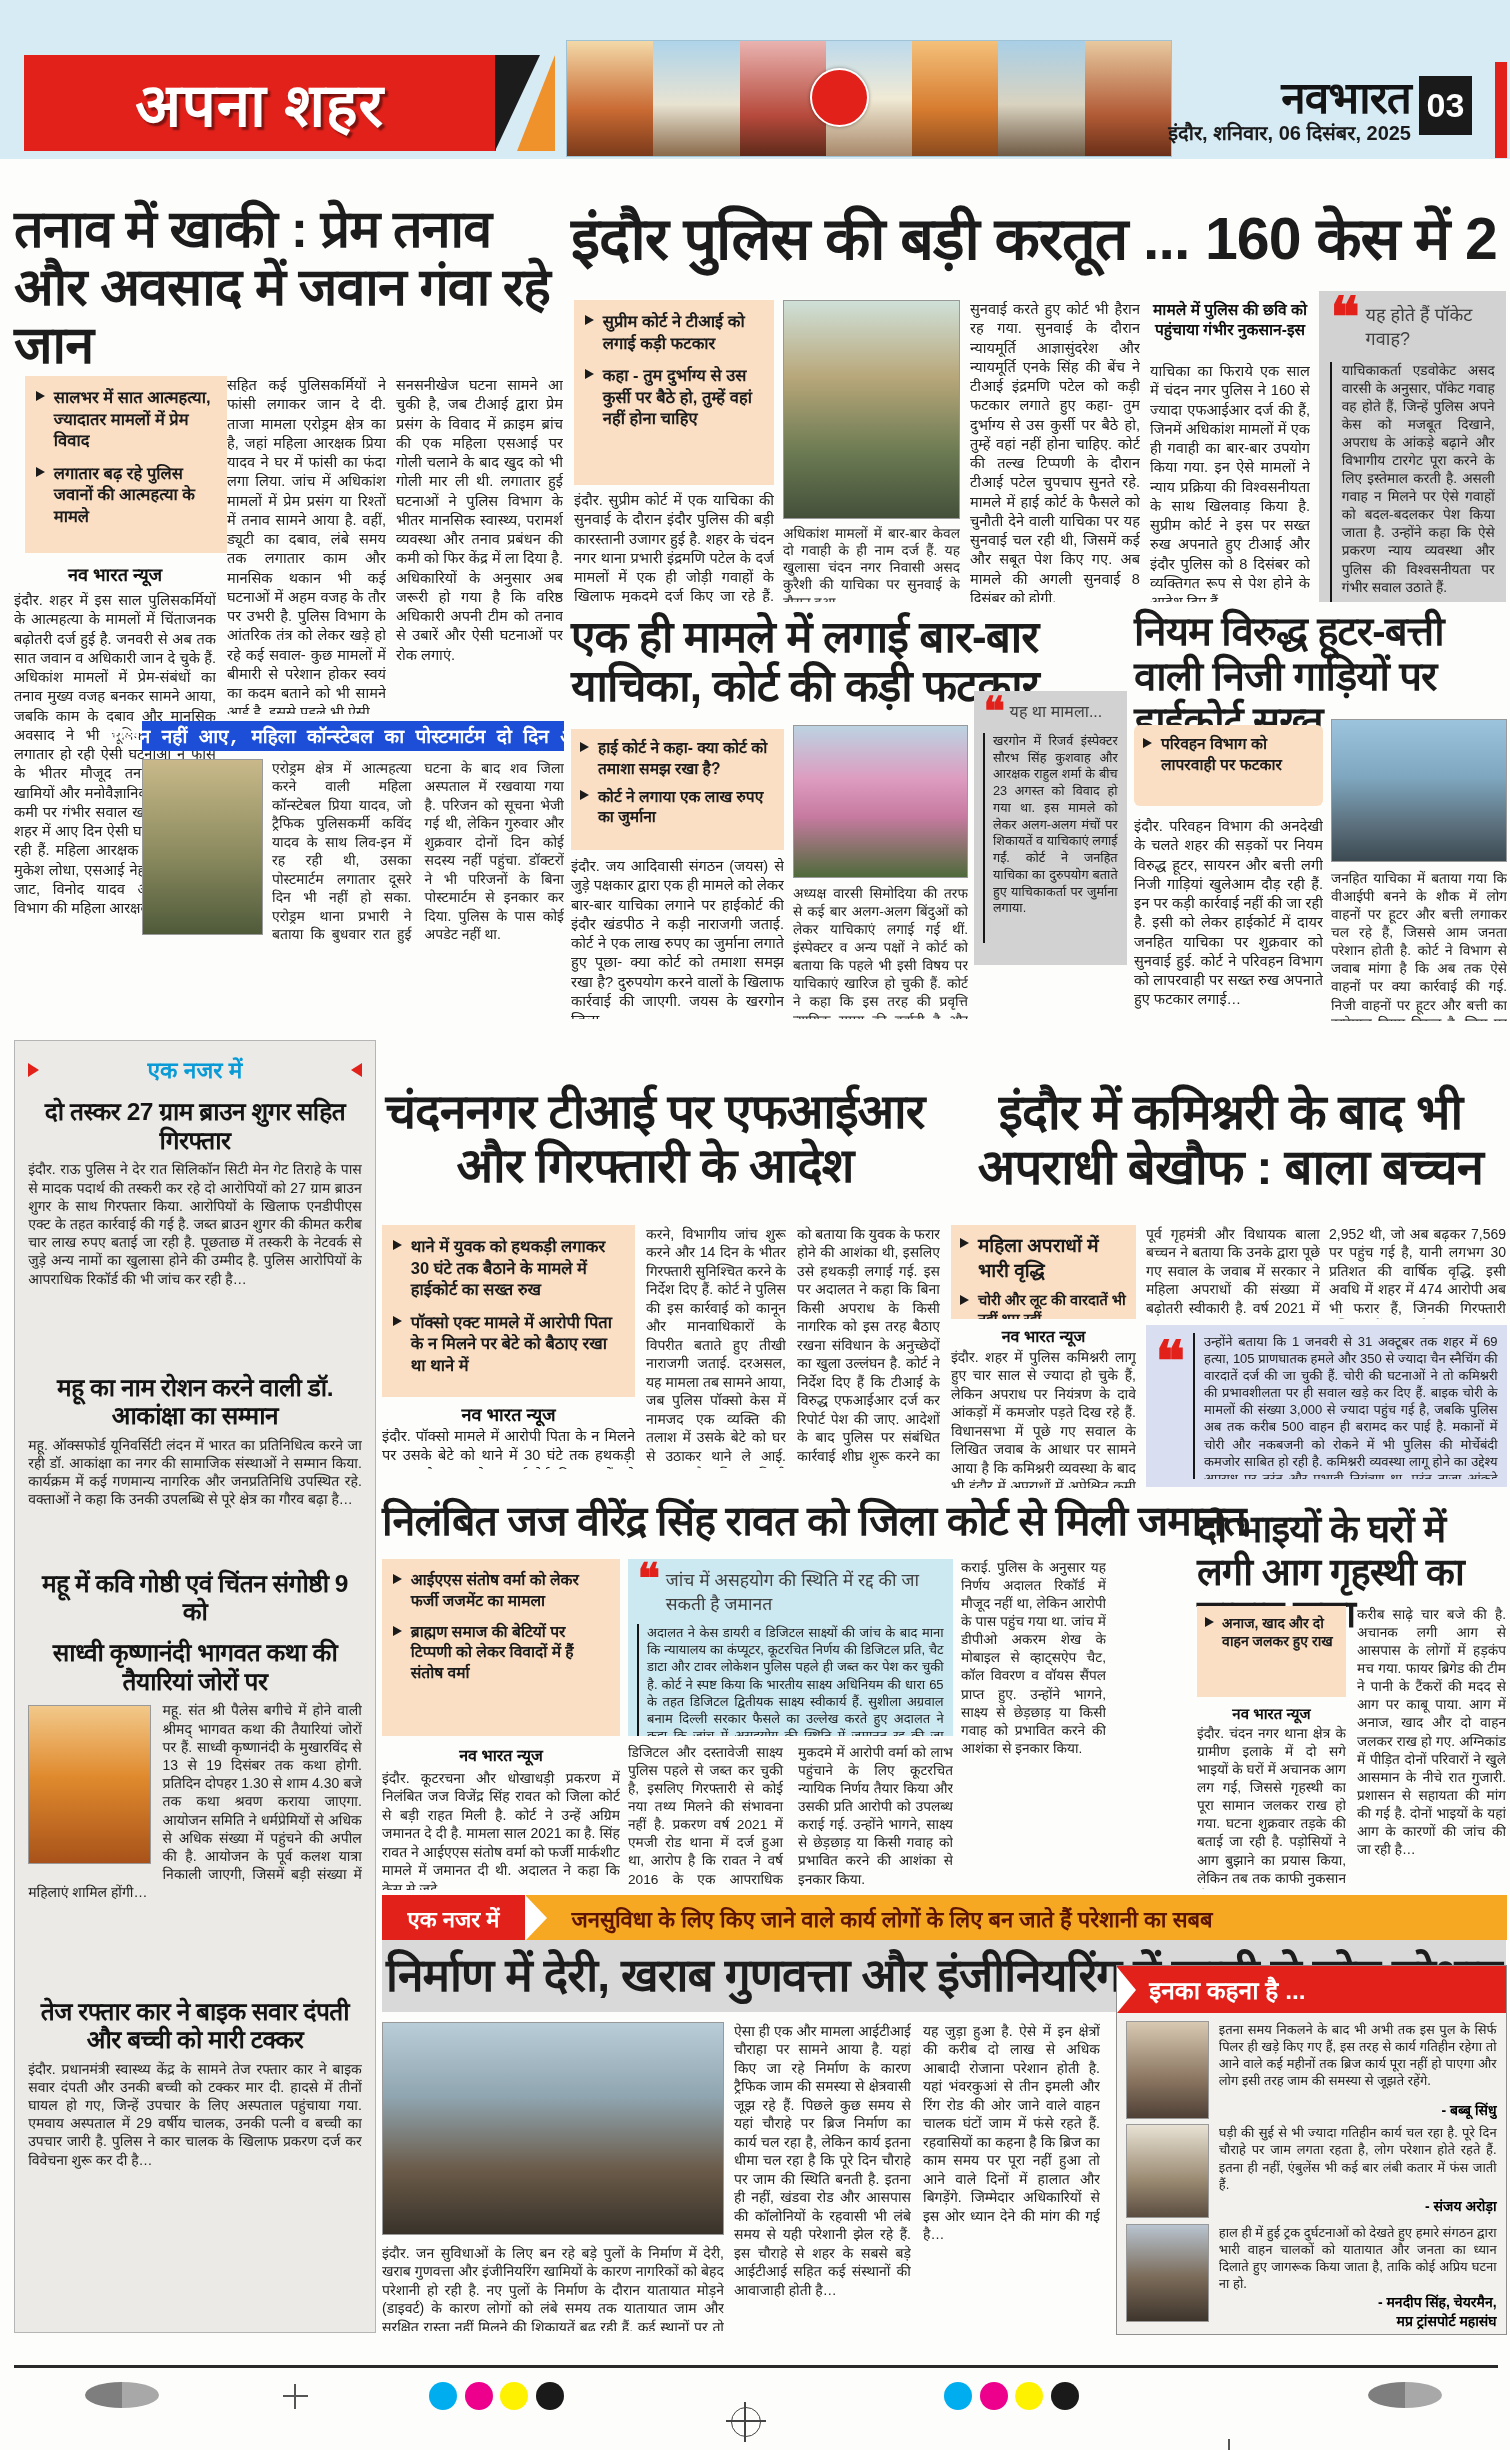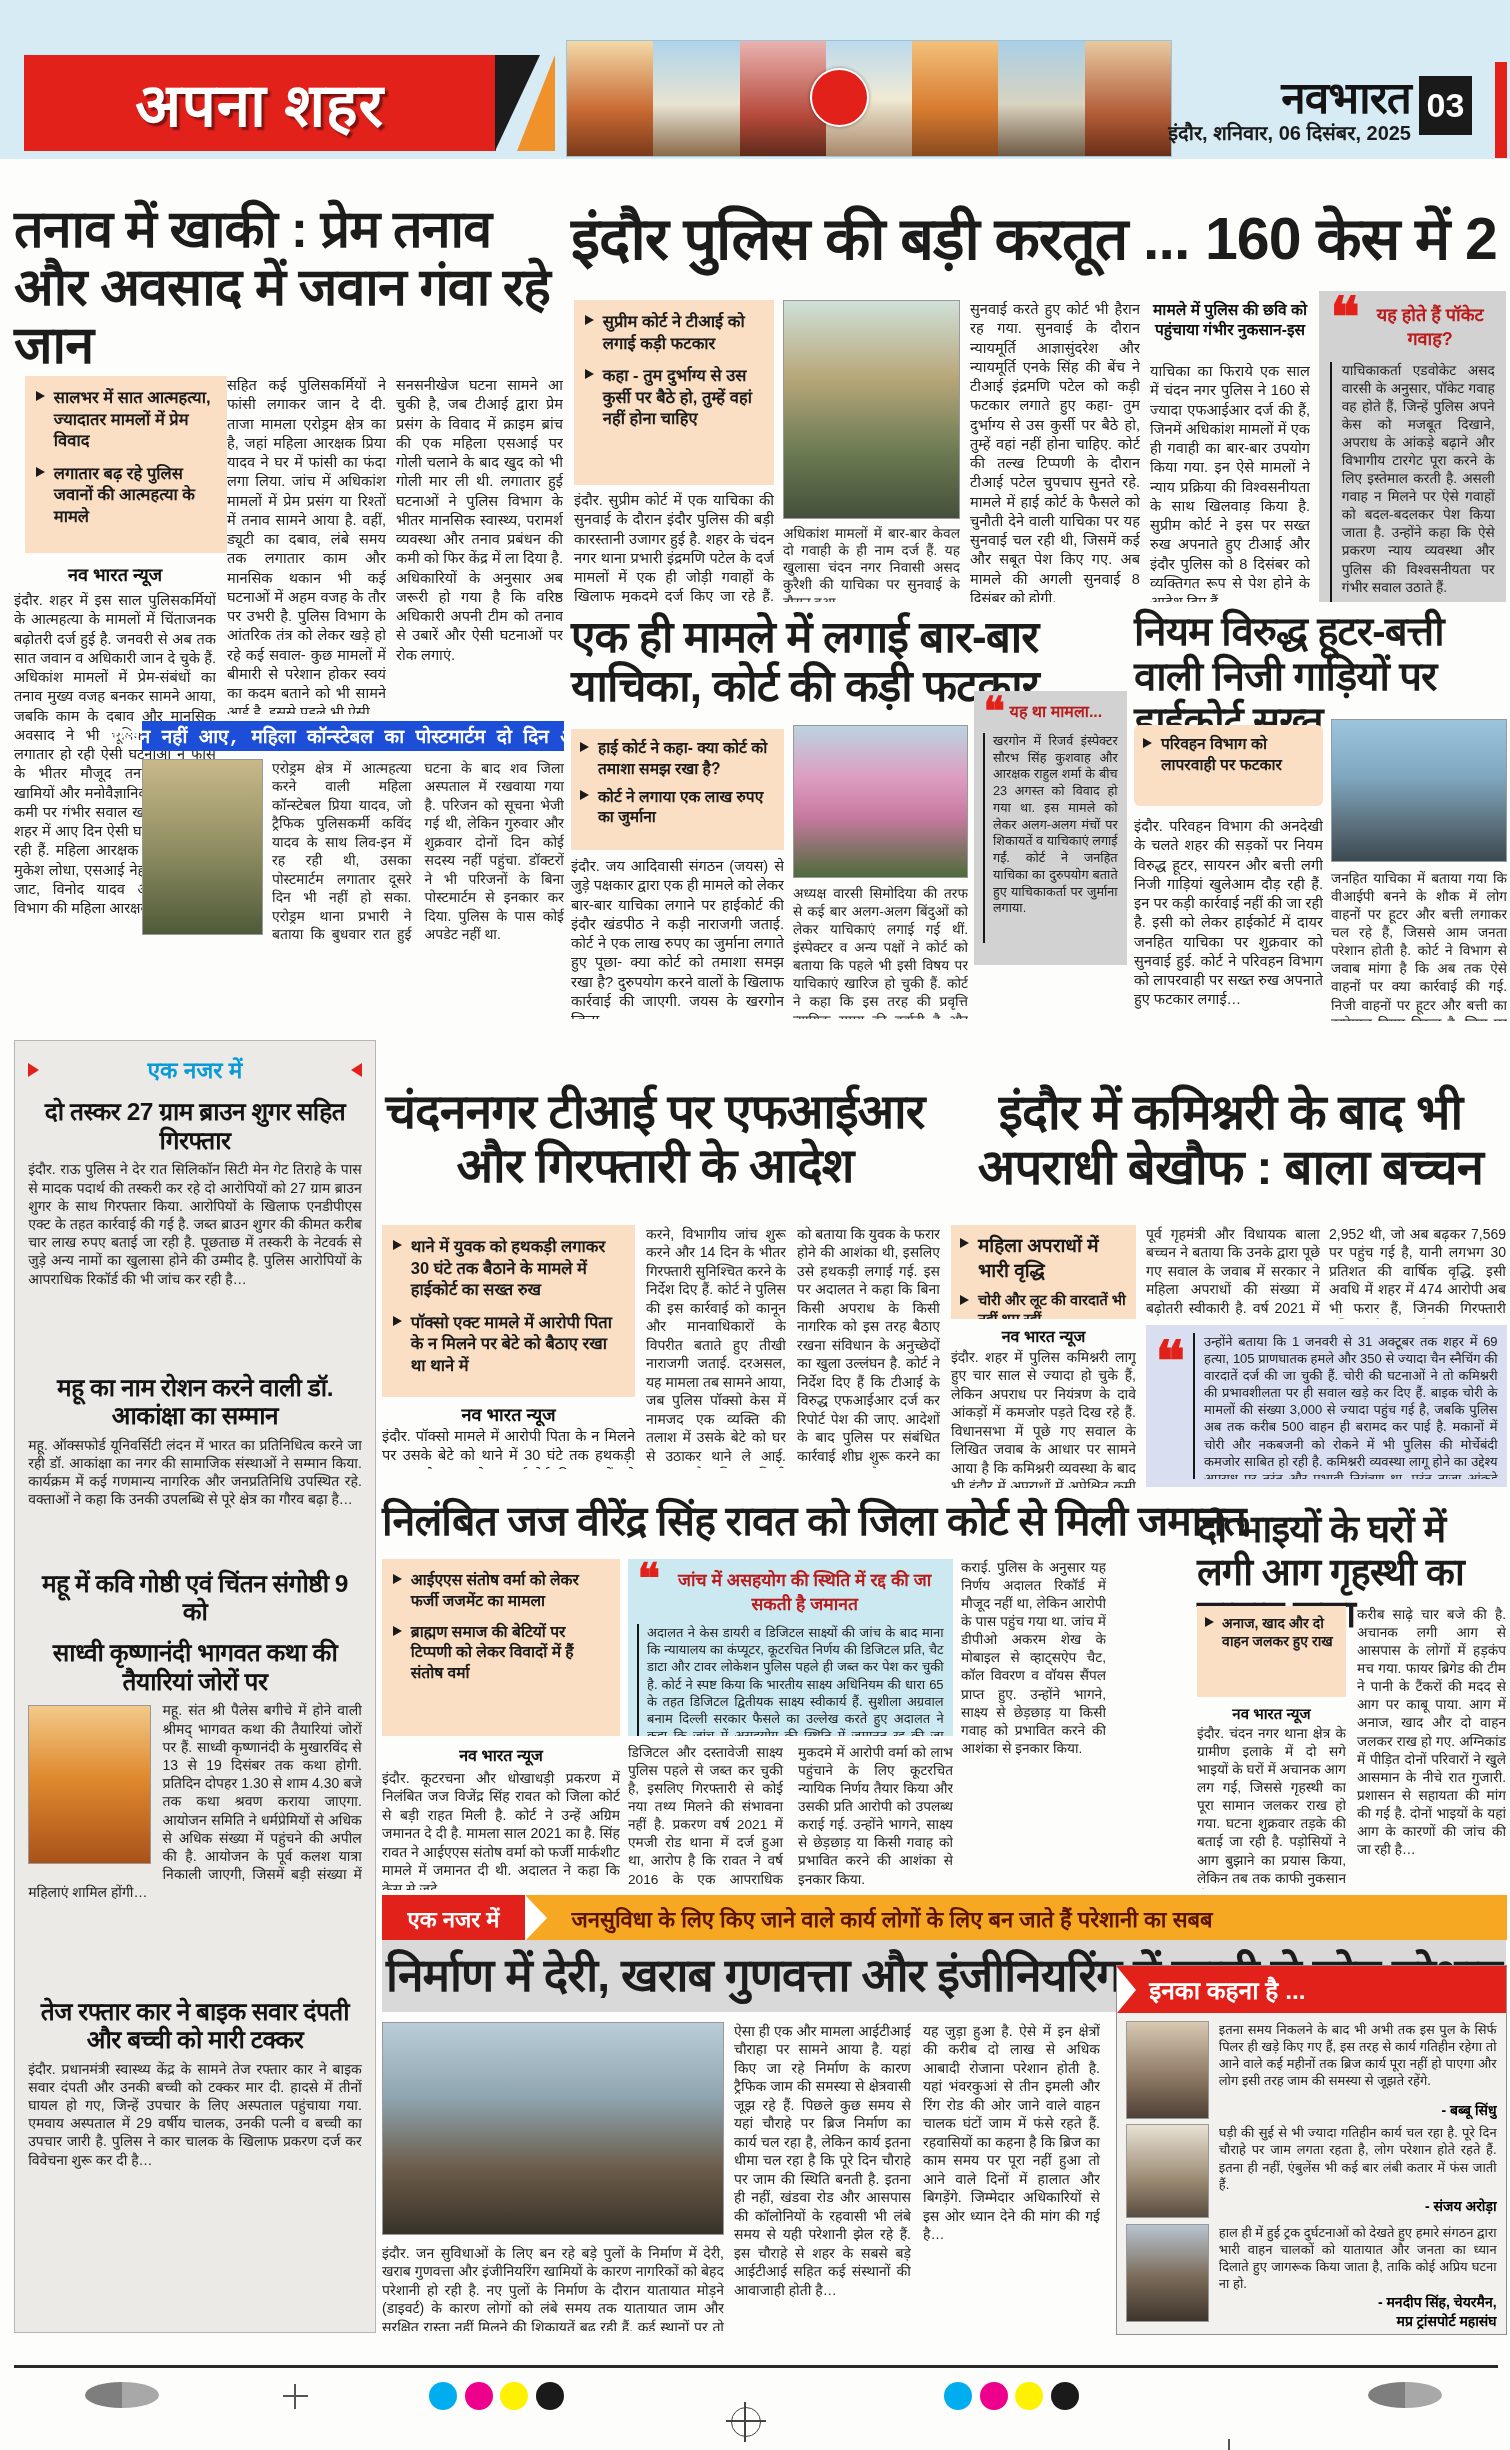--- a/index.html
+++ b/index.html
@@ -7,21 +7,21 @@
         font-family:"Liberation Sans","DejaVu Sans",sans-serif;overflow:hidden;}
   .abs{position:absolute;}
   .hl{font-weight:bold;color:#1c1c1c;letter-spacing:-0.9px;line-height:1.12;}
   .body{font-size:14.6px;line-height:1.32;text-align:justify;color:#222;overflow:hidden;}
   .byline{font-weight:bold;text-align:center;font-size:18px;color:#111;}
   .dateline{font-weight:bold;}
   .kbox{background:#fbdfc4;box-sizing:border-box;padding:11.3px 11.3px;overflow:hidden;}
   .kbullet{display:flex;gap:8.5px;font-weight:bold;font-size:16.5px;line-height:1.3;margin-bottom:11.3px;color:#1b1b1b;}
   .tri{width:0;height:0;border-top:5.7px solid transparent;border-bottom:5.7px solid transparent;border-left:9.4px solid #1b1b1b;margin-top:3.8px;flex:none;}
   .qbox{background:#d2d2d2;box-sizing:border-box;padding:11.3px 11.3px;overflow:hidden;}
-  .qtitle{font-weight:bold;font-size:20px;color:#b91c1c;margin-bottom:5.7px;text-align:center;}
+  .qtitle{font-weight:normal;font-size:20px;color:#404040;margin-bottom:5.7px;}
   .qmark{color:#e3211b;font-size:55px;line-height:0.55;font-weight:bold;font-family:"DejaVu Serif",serif;}
   .qrule{border-left:2.8px solid #161616;padding-left:9.4px;}
   .photo{box-sizing:border-box;border:0.9px solid #999;}
   .cap{font-size:13.7px;font-weight:bold;line-height:1.25;color:#222;text-align:center;}
   .cols2{column-count:2;column-gap:15px;}
   .sbtitle{font-weight:bold;font-size:24.5px;color:#141414;text-align:center;line-height:1.15;letter-spacing:-0.5px;margin:13.2px 0 5.7px;}
   .sbbody{font-size:14px;line-height:1.3;text-align:justify;color:#222;}
   .redtri{width:0;height:0;border-top:7.6px solid transparent;border-bottom:7.6px solid transparent;flex:none;}
   .oval{width:74px;height:26.4px;border-radius:50%;background:linear-gradient(90deg,#7e7e7e 50%,#a8a8a8 50%);}
   .dot{width:28px;height:28px;border-radius:50%;display:inline-block;margin-right:7.6px;}

